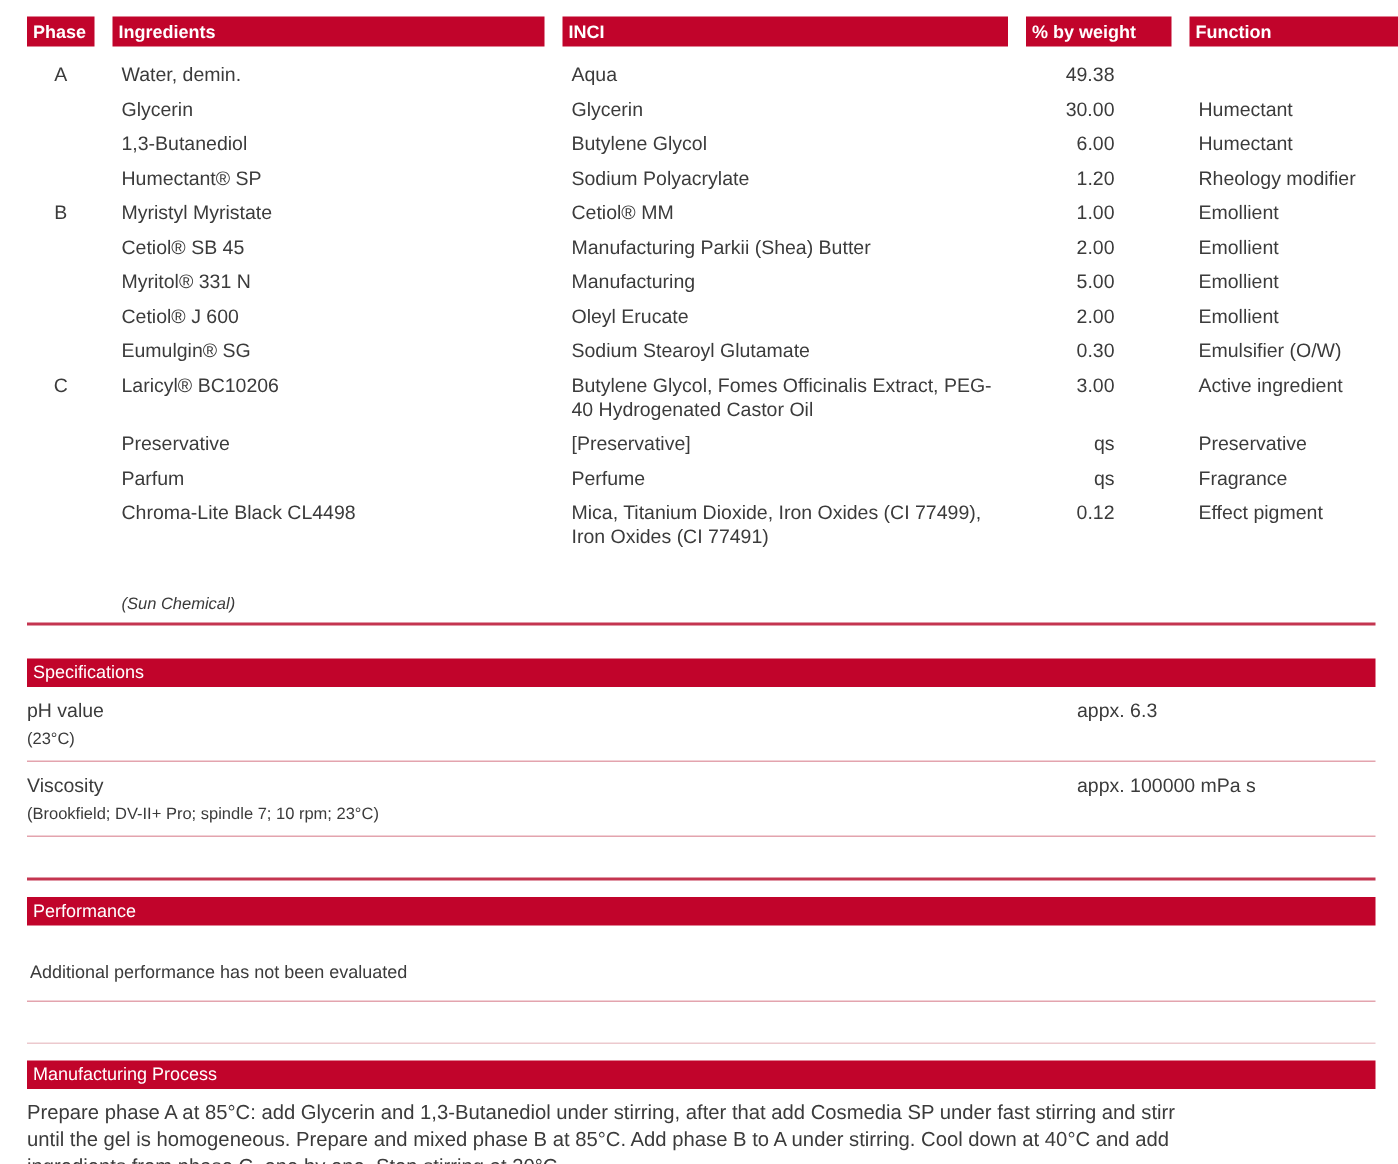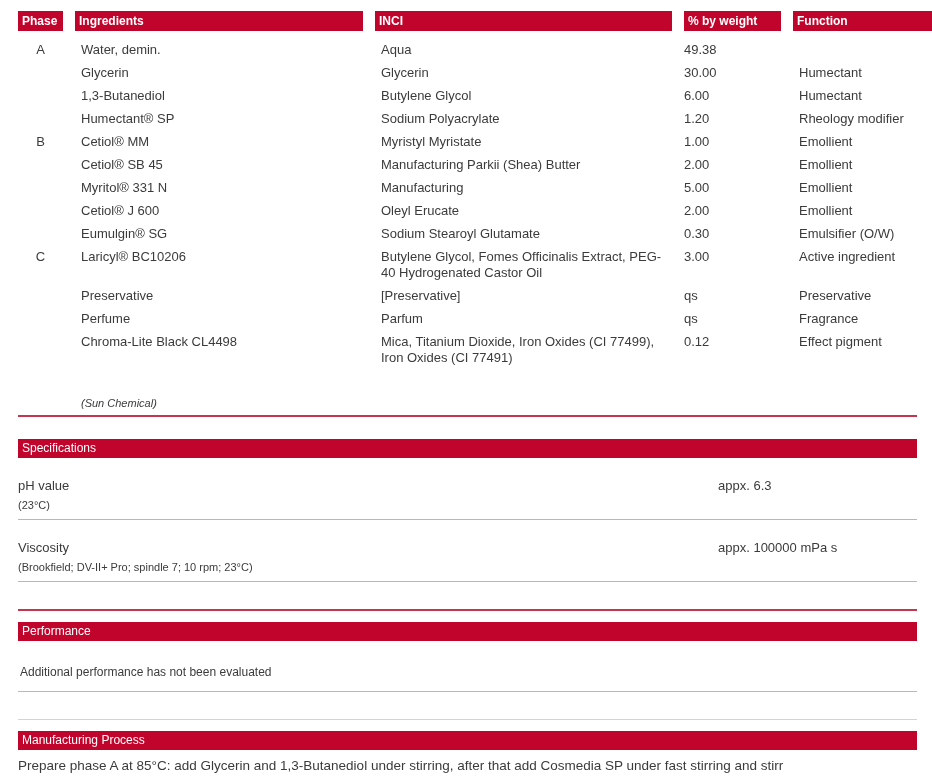--- a/index.html
+++ b/index.html
@@ -33,42 +33,42 @@
   }
   .tbody { margin-top: 8px; }
   .trow .cell {
     font-size: 13px;
     line-height: 16px;
     padding-top: 3px;
     padding-bottom: 4px;
   }
   .cell.phase { text-align: center; }
   .cell.ingredient, .cell.inci, .cell.function { padding-left: 6px; }
-  .cell.pct { padding-right: 38px; }
+  .cell.pct { text-align: right; padding-right: 38px; }
   .trow.italic { margin-top: 22px; }
   .trow.italic .cell { font-style: italic; font-size: 11px; }
 
   
   .rule-strong { border: none; height: 2px; background: #c43550; margin: 0; }
   .rule-light  { border: none; height: 1px; background: #e3a4ae; margin: 0; }
   .rule-faint  { border: none; height: 1px; background: #ecc9ce; margin: 0; }
 
   
   .banner {
     background: var(--banner);
     color: #ffffff;
     font-weight: normal;
     font-size: 12px;
     height: 19px;
     line-height: 19px;
     padding-left: 4px;
   }
 
   
-  .spec-item { display: grid; grid-template-columns: 700px 1fr; padding-top: 7px; margin-top: 12px; }
+  .spec-item { display: grid; grid-template-columns: 700px 1fr; padding-top: 7px; }
   .spec-name  { font-size: 13px; line-height: 17px; }
   .spec-cond  { font-size: 11px; line-height: 16px; padding-top: 3px; }
   .spec-value { font-size: 13px; line-height: 17px; }
   .spec-item .left { }
   .spec-sep { margin-top: 6px; }
 
   
   .perf-text { font-size: 12px; padding: 24px 0 12px 2px; }
 
   
@@ -123,22 +123,22 @@
         </div>
         <div class="grid-row trow">
           <div class="cell phase"></div>
           <div class="cell ingredient">Humectant® SP</div>
           <div class="cell inci">Sodium Polyacrylate</div>
           <div class="cell pct">1.20</div>
           <div class="cell function">Rheology modifier</div>
         </div>
         <div class="grid-row trow">
           <div class="cell phase">B</div>
+          <div class="cell inci">Myristyl Myristate</div>
           <div class="cell ingredient">Cetiol® MM</div>
-          <div class="cell inci">Myristyl Myristate</div>
           <div class="cell pct">1.00</div>
           <div class="cell function">Emollient</div>
         </div>
         <div class="grid-row trow">
           <div class="cell phase"></div>
           <div class="cell ingredient">Cetiol® SB 45</div>
           <div class="cell inci">Manufacturing Parkii (Shea) Butter</div>
           <div class="cell pct">2.00</div>
           <div class="cell function">Emollient</div>
         </div>
@@ -172,22 +172,22 @@
         </div>
         <div class="grid-row trow">
           <div class="cell phase"></div>
           <div class="cell ingredient">Preservative</div>
           <div class="cell inci">[Preservative]</div>
           <div class="cell pct">qs</div>
           <div class="cell function">Preservative</div>
         </div>
         <div class="grid-row trow">
           <div class="cell phase"></div>
+          <div class="cell inci">Parfum</div>
           <div class="cell ingredient">Perfume</div>
-          <div class="cell inci">Parfum</div>
           <div class="cell pct">qs</div>
           <div class="cell function">Fragrance</div>
         </div>
         <div class="grid-row trow">
           <div class="cell phase"></div>
           <div class="cell ingredient">Chroma-Lite Black CL4498</div>
           <div class="cell inci">Mica, Titanium Dioxide, Iron Oxides (CI 77499), Iron Oxides (CI 77491)</div>
           <div class="cell pct">0.12</div>
           <div class="cell function">Effect pigment</div>
         </div>

